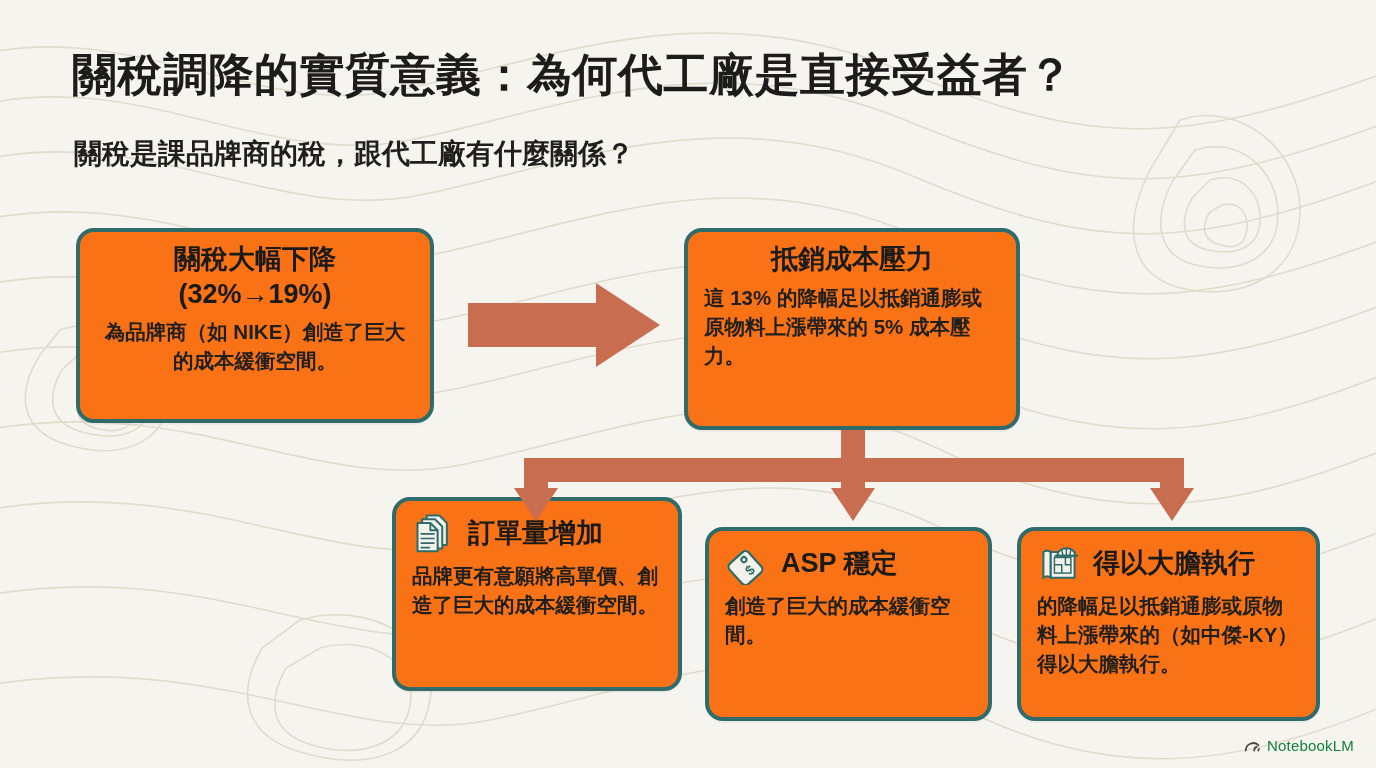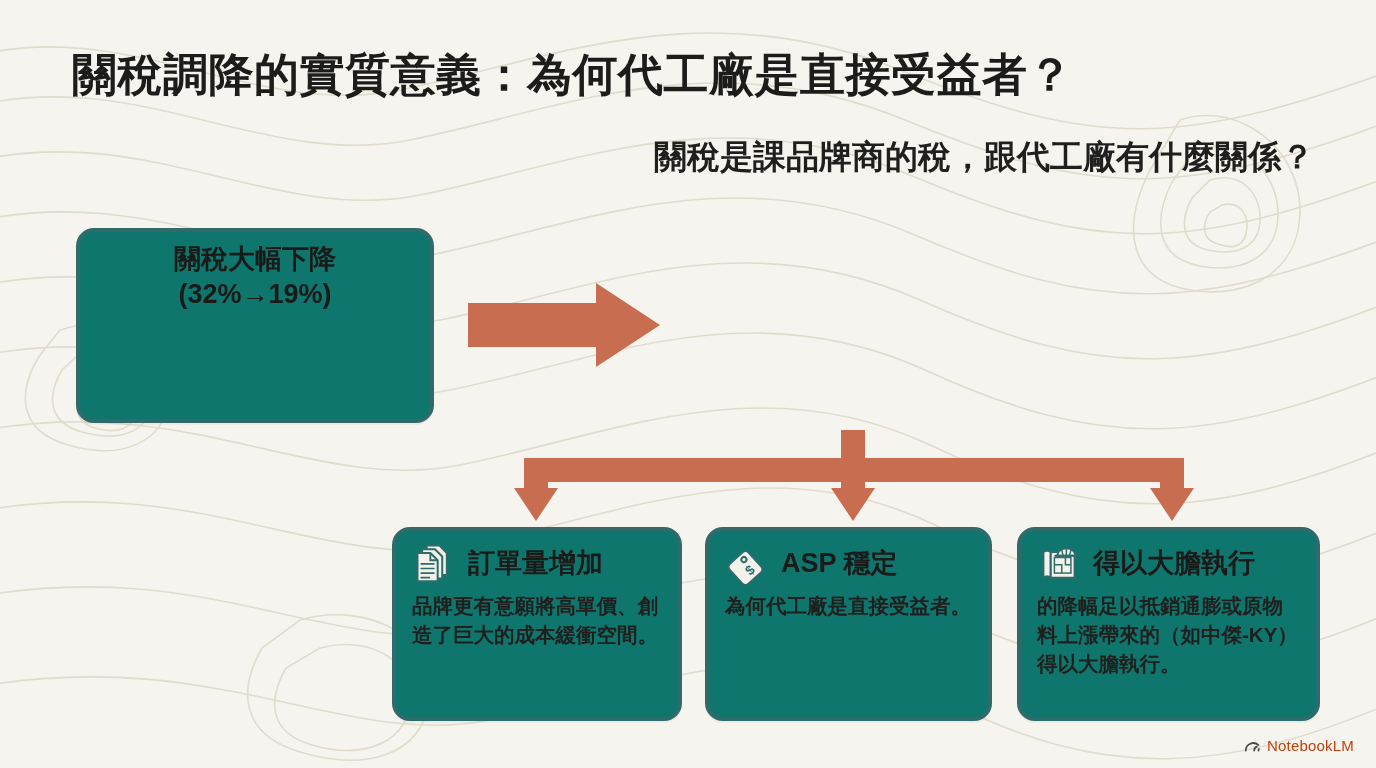--- a/index.html
+++ b/index.html
@@ -44,35 +44,34 @@
     letter-spacing: 0.5px;
     color: #1c1c1a;
     line-height: 1.22;
     white-space: nowrap;
   }
   .subtitle {
     position: absolute;
     left: 74px;
     top: 136px;
     width: 1240px;
-    font-size: 33px;
+    font-size: 28px;
     font-weight: bold;
     color: #1f1f1d;
     line-height: 1.3;
     white-space: nowrap;
-    text-align: right;
   }
 
   
   .node {
     position: absolute;
     box-sizing: border-box;
     border: 4px solid #2f6b6b;
     border-radius: 18px;
-    background: #0f766e;
+    background: #f97316;
     box-shadow: 0 2px 0 rgba(0,0,0,0.04);
     padding: 10px 16px 12px 16px;
     z-index: 4;
   }
   .node-head {
     font-size: 27px;
     font-weight: bold;
     color: #1a1a18;
     text-align: center;
     line-height: 1.28;
@@ -101,21 +100,21 @@
   .icon-box {
     flex: 0 0 auto;
     width: 44px;
     height: 44px;
     display: block;
   }
 
   
   #node-tariff-drop  { left: 76px;  top: 228px; width: 358px; height: 195px; }
   #node-offset-cost  { left: 684px; top: 228px; width: 336px; height: 202px; }
-  #node-order-volume { left: 392px; top: 527px; width: 290px; height: 194px; }
+  #node-order-volume { left: 392px; top: 497px; width: 290px; height: 194px; }
   #node-asp-stable   { left: 705px; top: 527px; width: 287px; height: 194px; }
   #node-investment   { left: 1017px;top: 527px; width: 303px; height: 194px; }
 
   #node-tariff-drop .node-body { text-align: center; }
 
   
   #arrow-layer {
     position: absolute;
     inset: 0;
     width: 1376px;
@@ -124,21 +123,21 @@
     pointer-events: none;
   }
 
   
   .watermark {
     position: absolute;
     right: 22px;
     bottom: 14px;
     display: flex;
     gap: 6px;
-    color: #c2410c;
+    color: #15803d;
     font-size: 15px;
     letter-spacing: 0.2px;
     z-index: 6;
   }
   .watermark svg { display: block; }
 </style>
 </head>
 <body>
 
 <svg id="bg-topo" viewBox="0 0 1376 768" preserveAspectRatio="none" aria-hidden="true">
@@ -190,22 +189,27 @@
 </svg>
 
 <div id="slide-root">
 
   <div class="title">關稅調降的實質意義：為何代工廠是直接受益者？</div>
   <div class="subtitle">關稅是課品牌商的稅，跟代工廠有什麼關係？</div>
 
   <div class="node" id="node-tariff-drop">
     <div class="node-head">關稅大幅下降
 (32%→19%)</div>
-  </div>
-
+    <div class="node-body">為品牌商（如 NIKE）創造了巨大的成本緩衝空間。</div>
+  </div>
+
+  <div class="node" id="node-offset-cost">
+    <div class="node-head">抵銷成本壓力</div>
+    <div class="node-body">這 13% 的降幅足以抵銷通膨或原物料上漲帶來的 5% 成本壓力。</div>
+  </div>
 
   <div class="node" id="node-order-volume">
     <div class="node-head with-icon">
       <svg class="icon-box" viewBox="0 0 48 48">
         <g fill="#f3f2ea" stroke="#2f6b6b" stroke-width="2.2" stroke-linejoin="round">
           <path d="M16 5 h14 l8 8 v24 h-22 z"></path>
           <path d="M11 9 h14 l8 8 v24 h-22 z"></path>
           <path d="M6 13 h14 l8 8 v23 h-22 z"></path>
         </g>
         <g stroke="#2f6b6b" stroke-width="1.8" stroke-linecap="round">
@@ -225,21 +229,21 @@
     <div class="node-head with-icon">
       <svg class="icon-box" viewBox="0 0 48 48">
         <g transform="rotate(-42 24 24)">
           <path d="M10 12 h18 a5 5 0 0 1 5 5 v20 a5 5 0 0 1 -5 5 h-18 a5 5 0 0 1 -5 -5 v-20 a5 5 0 0 1 5 -5 z" fill="#f3f2ea" stroke="#2f6b6b" stroke-width="2.4"></path>
           <circle cx="24" cy="19" r="2.8" fill="none" stroke="#2f6b6b" stroke-width="2.2"></circle>
           <text x="17" y="37" font-family="'Liberation Sans', sans-serif" font-size="15" font-weight="bold" fill="#2f6b6b">$</text>
         </g>
       </svg>
       <span class="label-txt">ASP 穩定</span>
     </div>
-    <div class="node-body">為何代工廠是直接受益者。</div>
+    <div class="node-body">創造了巨大的成本緩衝空間。</div>
   </div>
 
   <div class="node" id="node-investment">
     <div class="node-head with-icon">
       <svg class="icon-box" viewBox="0 0 48 48">
         <path d="M7 12 q4 -3 8 0 v28 q-4 -3 -8 0 z" fill="#f3f2ea" stroke="#2f6b6b" stroke-width="2.2"></path>
         <path d="M15 12 h26 v28 h-26 z" fill="#f3f2ea" stroke="#2f6b6b" stroke-width="2.2"></path>
         <g stroke="#2f6b6b" stroke-width="1.6" fill="none">
           <rect x="19" y="18" width="18" height="17"></rect>
           <path d="M19 26 h8 v9"></path>

